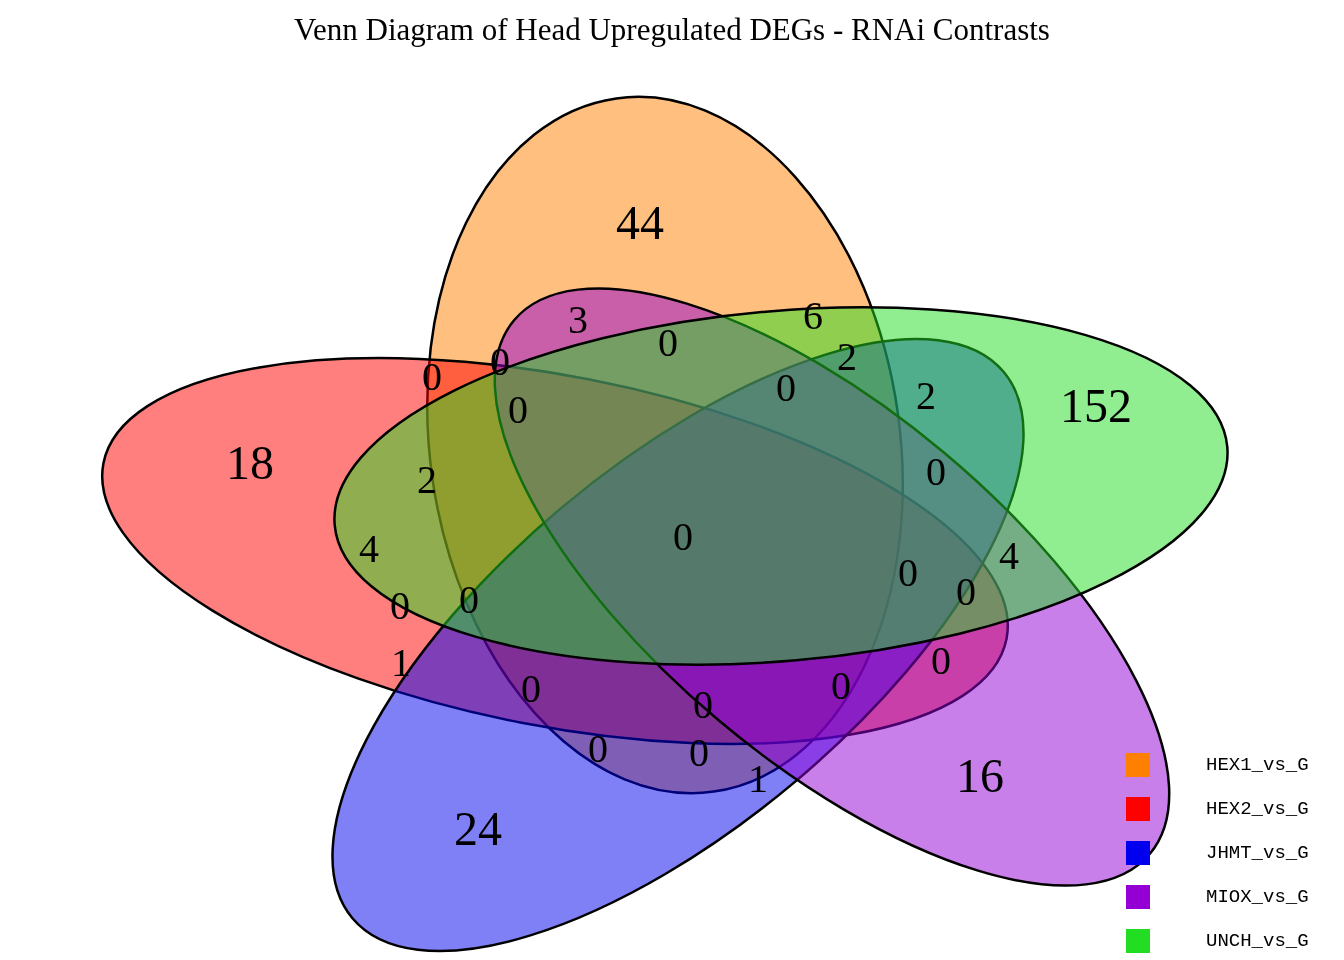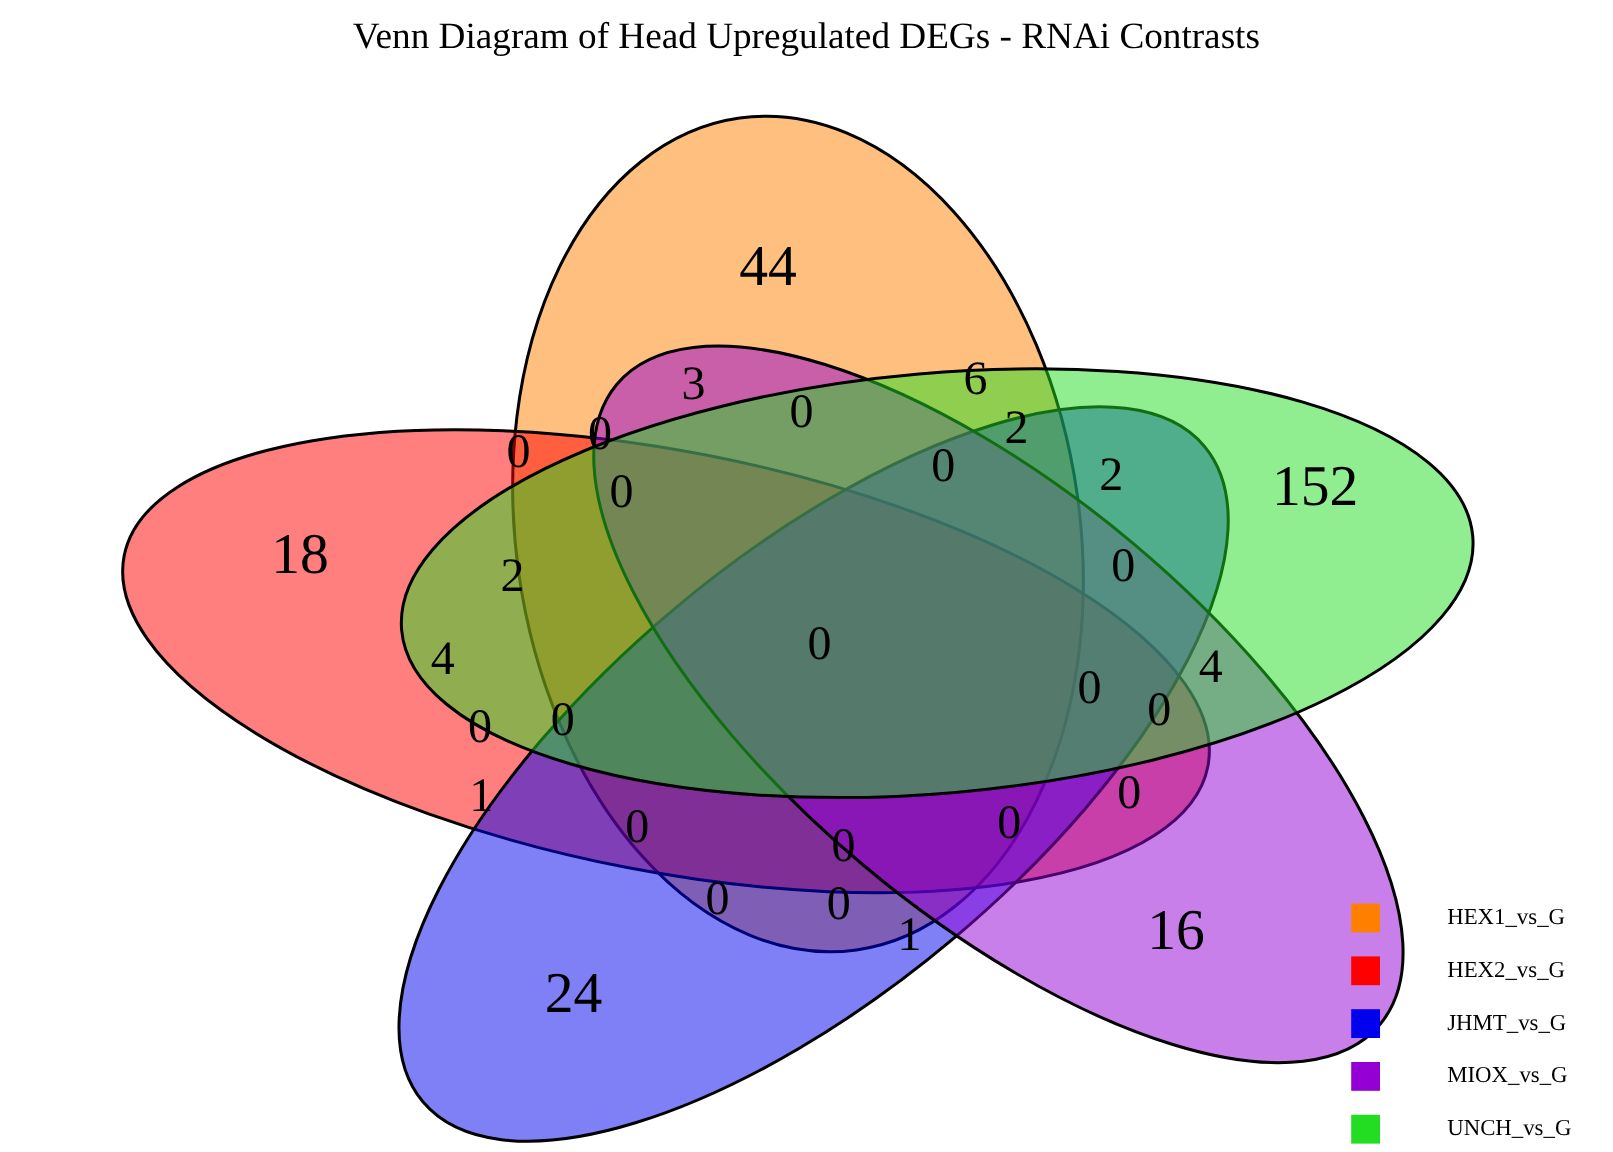--- a/index.html
+++ b/index.html
@@ -45,21 +45,21 @@
     margin-bottom: 20px;
   }
   .legend-swatch {
     width: 24px;
     height: 24px;
     flex: 0 0 24px;
     display: inline-block;
   }
   .legend-label {
     margin-left: 56px;
-    font-family: Liberation Serif, serif;
+    font-family: Liberation Mono, monospace;
     font-size: 19px;
     color: #000000;
     white-space: nowrap;
   }
 </style>
 </head>
 <body>
 
 <div class="canvas">
   <div class="chart-title">Venn Diagram of Head Upregulated DEGs - RNAi Contrasts</div>

